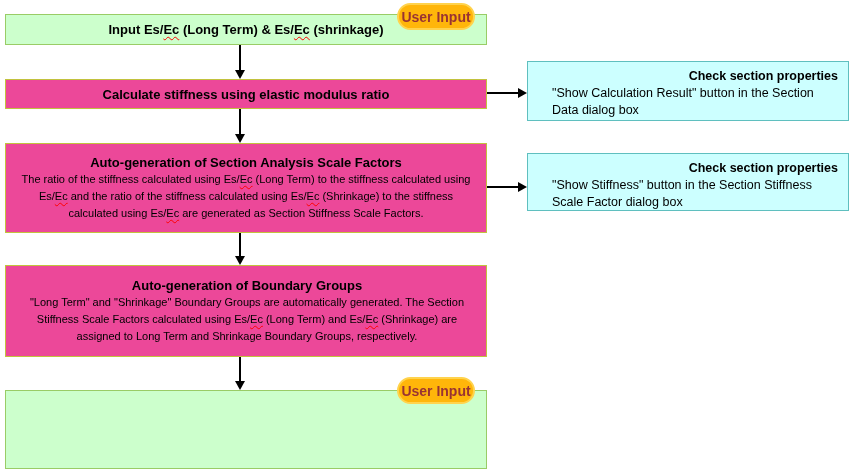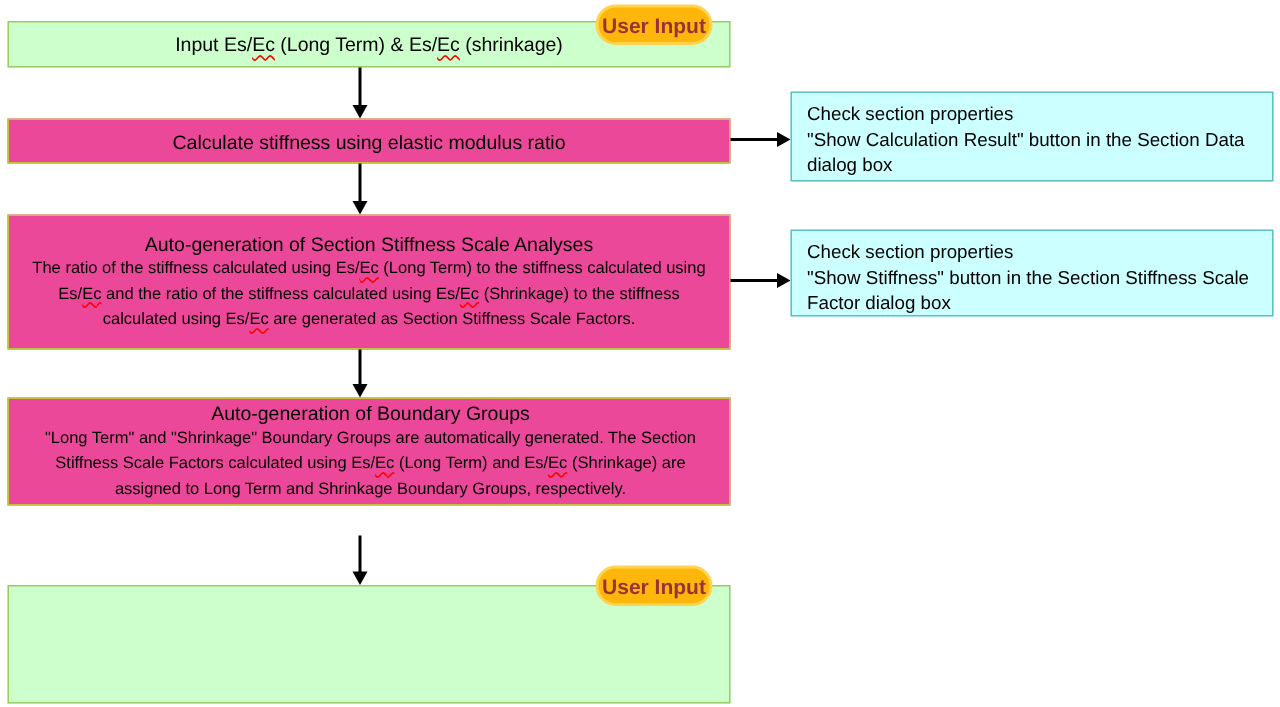--- a/index.html
+++ b/index.html
@@ -5,22 +5,22 @@
   html,body{margin:0;padding:0;background:#ffffff;}
   .canvas{
     position:relative;width:853px;height:471px;background:#ffffff;overflow:hidden;
     font-family:"Liberation Sans","DejaVu Sans",sans-serif;color:#000;
   }
   .box{position:absolute;box-sizing:border-box;display:flex;flex-direction:column;
        align-items:center;justify-content:center;text-align:center;padding:2px 10px;}
   .green{background:#ccffcc;border:1px solid #99cc66;}
   .yellow{background:#ec4899;border:1px solid #c2c23e;}
   .note{position:absolute;box-sizing:border-box;background:#ccffff;border:1px solid #5fbfbf;
-        text-align:left;padding:6px 10px 4px 10px;}
-  .title{font-weight:normal;font-size:13px;line-height:17px;}
+        text-align:left;padding:6px 10px 4px 24px;}
+  .title{font-weight:bold;font-size:13px;line-height:17px;text-align:right;}
   .body-text{font-size:11px;line-height:17px;}
   .note .title{font-size:12.5px;line-height:17px;}
   .note .body-text{font-size:12.5px;line-height:16.5px;}
   .badge{position:absolute;box-sizing:border-box;background:#ffb60a;border:2px solid #ffd34d;
          border-radius:14px;color:#993333;font-weight:bold;font-size:14px;
          display:flex;align-items:center;justify-content:center;z-index:5;}
   .vline{position:absolute;width:2px;background:#000;}
   .hline{position:absolute;height:2px;background:#000;}
   .ah-down{position:absolute;width:0;height:0;border-left:5px solid transparent;
            border-right:5px solid transparent;border-top:9px solid #000;}
@@ -57,40 +57,40 @@
     <div class="title">Check section properties</div>
     <div class="body-text">"Show Calculation Result" button in the Section Data dialog box</div>
   </div>
 
   <div>
     <div class="vline" style="left:239px;top:109px;height:26px;"></div>
     <div class="ah-down" style="left:235px;top:134px;"></div>
   </div>
 
   <div class="box yellow" style="left:5px;top:143px;width:482px;height:90px;">
-    <div class="title">Auto-generation of Section Stiffness Scale Analyses</div>
+    <div class="title">Auto-generation of Section Analysis Scale Factors</div>
     <div class="body-text">The ratio of the stiffness calculated using Es/<span class="sq">Ec</span> (Long Term) to the stiffness calculated using Es/<span class="sq">Ec</span> and the ratio of the stiffness calculated using Es/<span class="sq">Ec</span> (Shrinkage) to the stiffness calculated using Es/<span class="sq">Ec</span> are generated as Section Stiffness Scale Factors.</div>
   </div>
 
   <div>
     <div class="hline" style="left:487px;top:186px;width:32px;"></div>
     <div class="ah-right" style="left:518px;top:182px;"></div>
   </div>
 
   <div class="note" style="left:527px;top:153px;width:322px;height:58px;">
     <div class="title">Check section properties</div>
     <div class="body-text">"Show Stiffness" button in the Section Stiffness Scale Factor dialog box</div>
   </div>
 
   <div>
     <div class="vline" style="left:239px;top:233px;height:24px;"></div>
     <div class="ah-down" style="left:235px;top:256px;"></div>
   </div>
 
-  <div class="box yellow" style="left:5px;top:265px;width:482px;height:72px;padding-left:12px;">
+  <div class="box yellow" style="left:5px;top:265px;width:482px;height:92px;padding-left:12px;">
     <div class="title">Auto-generation of Boundary Groups</div>
     <div class="body-text">"Long Term" and "Shrinkage" Boundary Groups are automatically generated. The Section Stiffness Scale Factors calculated using Es/<span class="sq">Ec</span> (Long Term) and Es/<span class="sq">Ec</span> (Shrinkage) are assigned to Long Term and Shrinkage Boundary Groups, respectively.</div>
   </div>
 
   <div>
     <div class="vline" style="left:239px;top:357px;height:25px;"></div>
     <div class="ah-down" style="left:235px;top:381px;"></div>
   </div>
 
   <div class="box green" style="left:5px;top:390px;width:482px;height:79px;">

